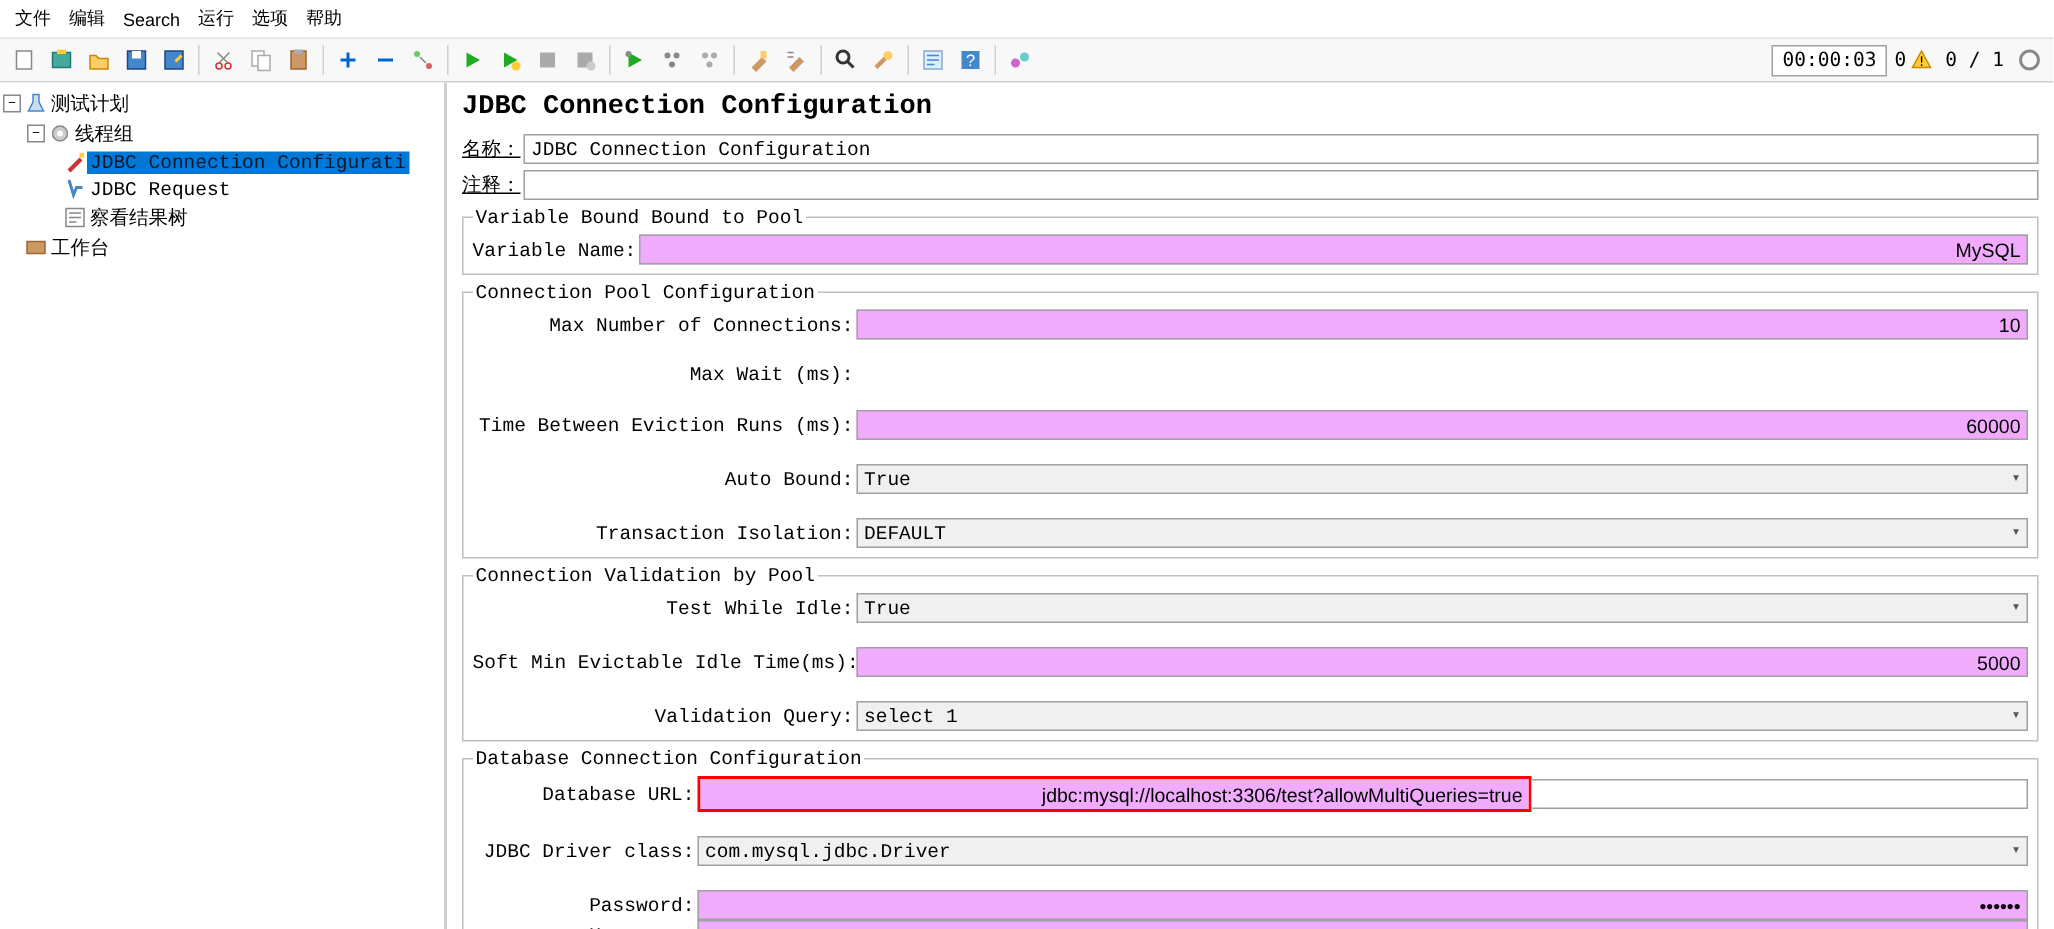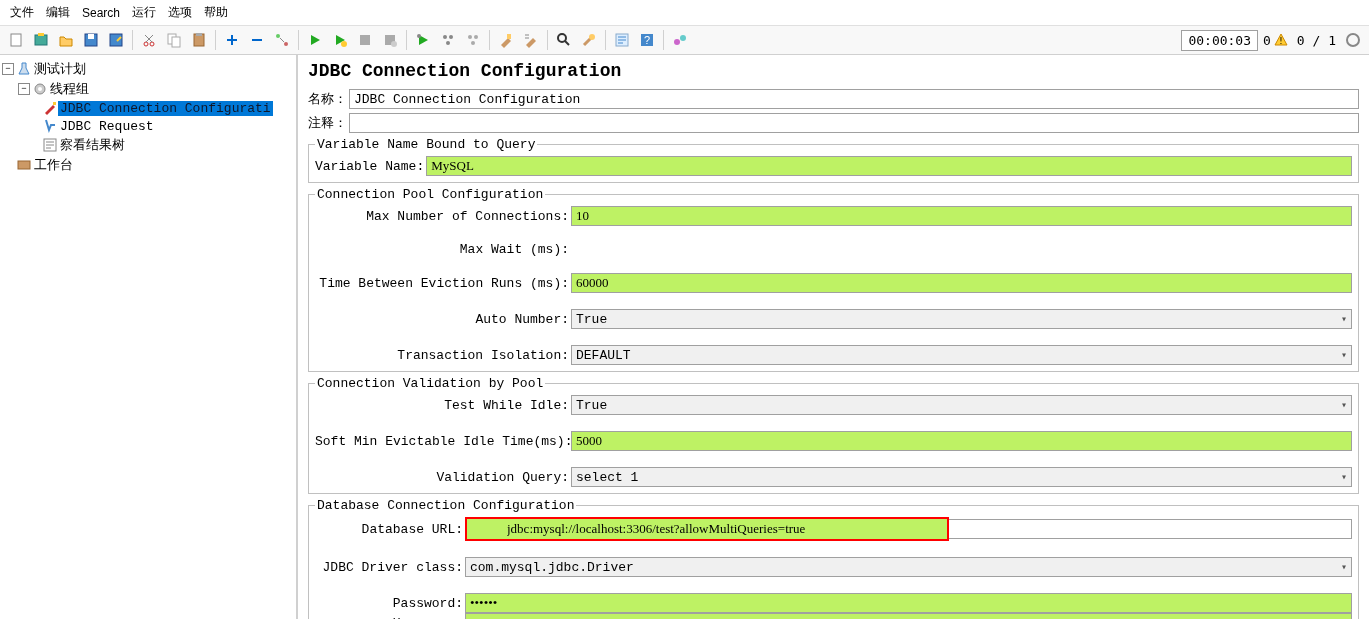--- a/index.html
+++ b/index.html
@@ -15,27 +15,27 @@
 .main { display: flex; height: calc(100vh - 50px); }
 .tree { width: 298px; border-right: 2px solid #d0d0d0; padding: 4px 0; overflow: auto; background: #fff; }
 .tree-node { display: flex; align-items: center; padding: 1px 2px; white-space: nowrap; font-family: "Courier New", monospace; font-size: 13px; cursor: default; }
 .tree-node.selected .label { background: #0078d7; color: #0f172a; }
 .tree-node .toggle { width: 12px; height: 12px; border: 1px solid #888; display: flex; align-items: center; justify-content: center; font-size: 9px; line-height: 1; margin-right: 2px; background: #fff; }
 .tree-node .toggle.empty { border: none; }
 .tree-node .label { padding: 0 2px; }
 .content { flex: 1; padding: 6px 10px; overflow: auto; background: #fff; }
 .panel-title { font-family: "Courier New", monospace; font-size: 18px; font-weight: bold; margin-bottom: 8px; }
 .row { display: flex; align-items: center; margin-bottom: 4px; font-family: "Courier New", monospace; font-size: 13px; }
-.row .lbl { white-space: nowrap; padding-right: 2px; }
+.row .lbl { white-space: nowrap; padding-right: 2px; text-decoration: underline; }
 .row input[type=text], .row input[type=password], .row .select { flex: 1; border: 1px solid #a0a0a0; padding: 2px 4px; font-family: "Courier New", monospace; font-size: 13px; background: #fff; height: 20px; }
 fieldset { border: 1px solid #c0c0c0; margin-bottom: 4px; padding: 4px 6px 6px 6px; }
 fieldset legend { font-family: "Courier New", monospace; font-size: 13px; padding: 0 2px; }
 .frow { display: flex; align-items: center; margin-bottom: 16px; font-family: "Courier New", monospace; font-size: 13px; }
 .frow .flbl { text-align: right; white-space: nowrap; padding-right: 2px; width: 256px; }
-.frow input[type=text], .frow input[type=password] { flex: 1; border: 1px solid #a0a0a0; padding: 2px 4px; font-family: Liberation Serif, serif; font-size: 13px; background: #bef264; height: 20px; }
+.frow input[type=text], .frow input[type=password] { flex: 1; border: 1px solid #a0a0a0; padding: 2px 4px; font-family: Liberation Sans, sans-serif; font-size: 13px; background: #f0abfc; height: 20px; text-align: right; }
 .frow .select { flex: 1; display: flex; align-items: center; justify-content: space-between; border: 1px solid #a0a0a0; padding: 2px 4px; background: #f0f0f0; height: 20px; }
 .frow .select .arrow { font-size: 10px; color: #555; }
 .frow.dbcfg .flbl { width: 150px; }
 .highlight-box { border: 2px solid #ff0000; padding: 0; }
 svg { display: block; }
 </style>
 </head>
 <body>
 
 <div class="menubar">
@@ -273,42 +273,42 @@
     <div class="row">
       <span class="lbl">名称：</span>
       <input type="text" value="JDBC Connection Configuration" style="">
     </div>
     <div class="row">
       <span class="lbl">注释：</span>
       <input type="text" value="" style="">
     </div>
 
     <fieldset>
-      <legend>Variable Name Bound to Query</legend>
+      <legend>Variable Bound Bound to Pool</legend>
       <div class="frow" style="margin-bottom:0">
         <span style="padding-right:2px">Variable Name:</span>
         <input type="text" value="MySQL" style="">
       </div>
     </fieldset>
 
     <fieldset>
       <legend>Connection Pool Configuration</legend>
       <div class="frow">
           <span class="flbl">Max Number of Connections:</span>
           <input type="text" value="10" style="">
         </div>
       <div class="frow">
           <span class="flbl">Max Wait (ms):</span>
         </div>
       <div class="frow">
           <span class="flbl">Time Between Eviction Runs (ms):</span>
           <input type="text" value="60000" style="">
         </div>
       <div class="frow">
-          <span class="flbl">Auto Number:</span>
+          <span class="flbl">Auto Bound:</span>
           <div class="select">
             <span>True</span>
             <span class="arrow">▾</span>
           </div>
         </div>
       <div class="frow" style="margin-bottom:0">
           <span class="flbl">Transaction Isolation:</span>
           <div class="select">
             <span>DEFAULT</span>
             <span class="arrow">▾</span>
@@ -337,21 +337,21 @@
           </div>
         </div>
     </fieldset>
 
     <fieldset>
       <legend>Database Connection Configuration</legend>
       <div class="frow dbcfg">
           <span class="flbl">Database URL:</span>
         <div style="flex:1;display:flex;align-items:center">
           <div class="highlight-box" style="display:flex">
-              <input type="text" style="border: none; width: 480px; padding-left: 40px;" value="jdbc:mysql://localhost:3306/test?allowMultiQueries=true">
+              <input type="text" style="border: none; width: 552px; padding-left: 40px;" value="jdbc:mysql://localhost:3306/test?allowMultiQueries=true">
             </div>
           <div style="flex:1;border:1px solid #a0a0a0;border-left:none;height:20px;background:#fff"></div>
         </div>
       </div>
       <div class="frow dbcfg">
           <span class="flbl">JDBC Driver class:</span>
           <div class="select">
             <span>com.mysql.jdbc.Driver</span>
             <span class="arrow">▾</span>
           </div>

